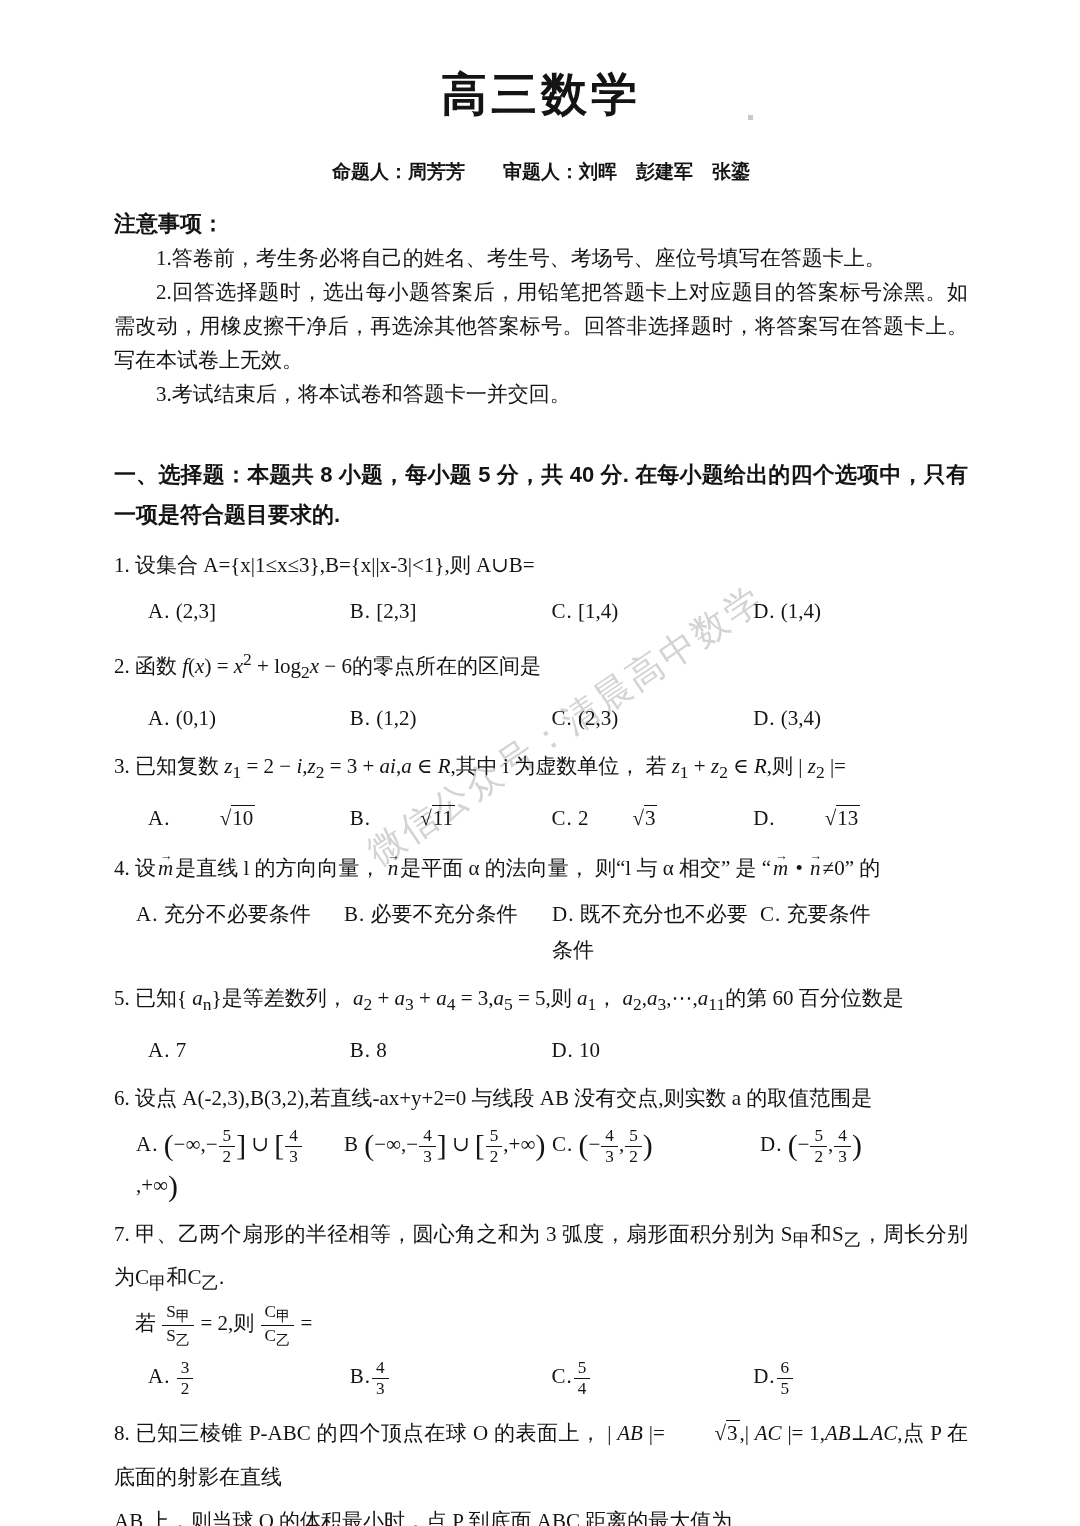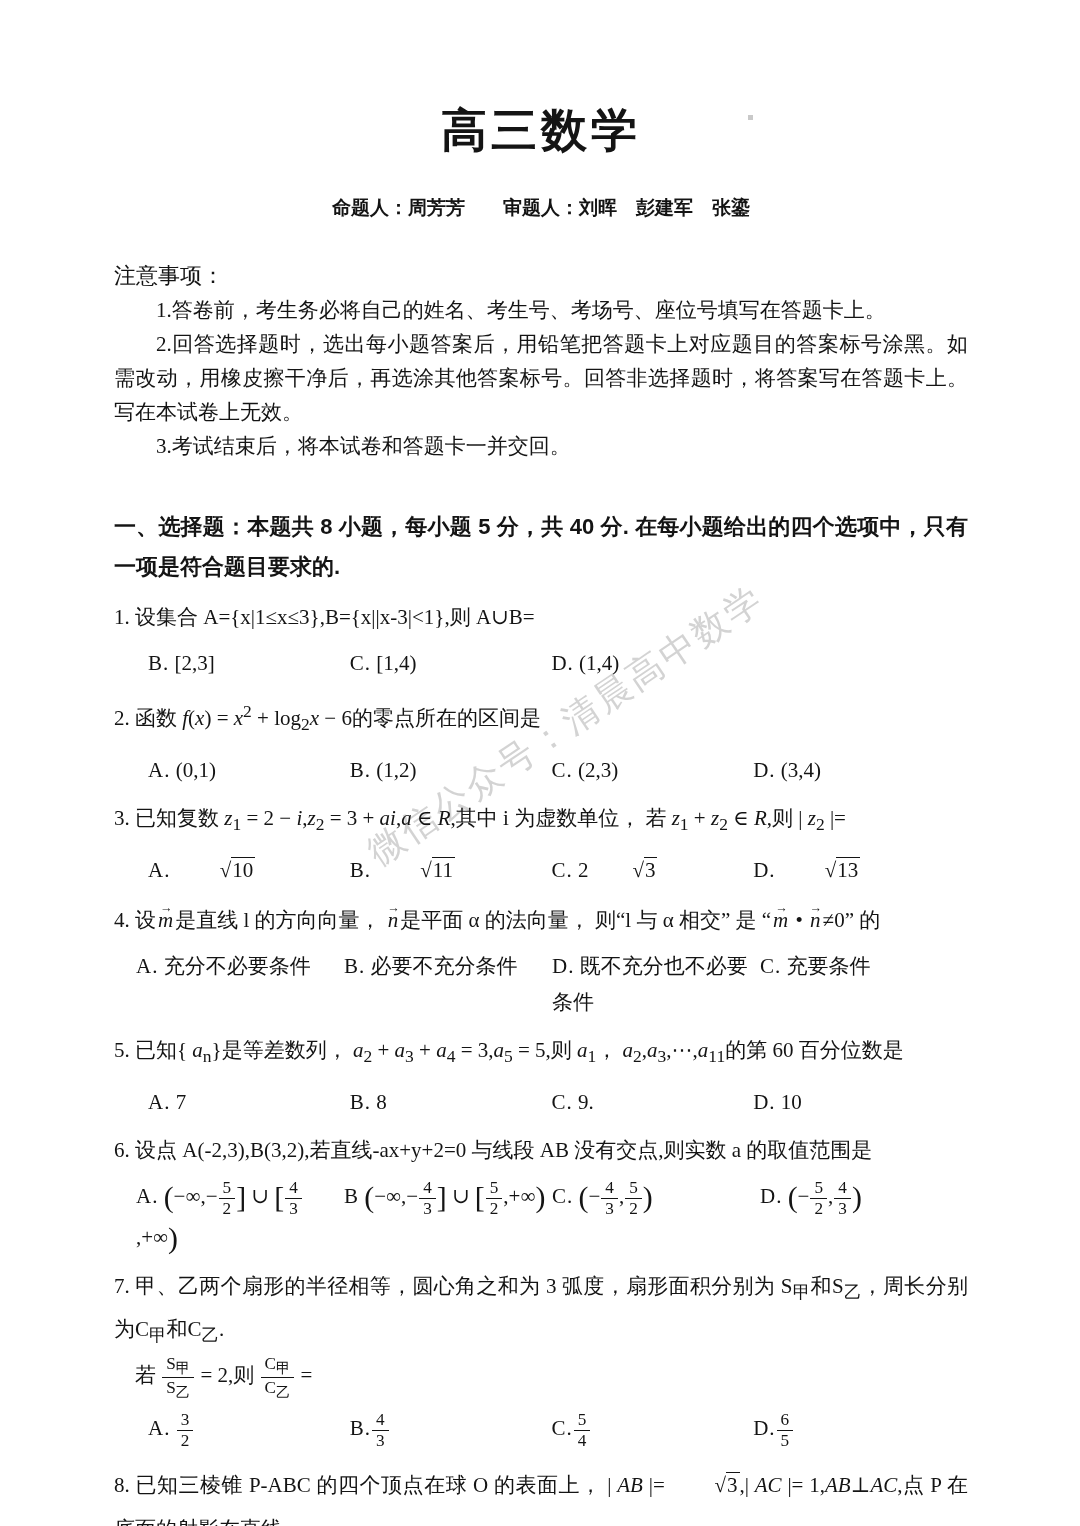--- a/index.html
+++ b/index.html
@@ -13,29 +13,29 @@
     transform:rotate(-34deg);transform-origin:left center;
     font-size:36px;letter-spacing:3px;white-space:nowrap;
     color:rgba(168,168,168,0.50);
     font-family:"Liberation Sans","DejaVu Sans",sans-serif;
     pointer-events:none;z-index:0;
   }
   .page-dot{position:absolute;left:748px;top:115px;width:5px;height:5px;background:#c9c9c9;}
   .content{position:relative;z-index:1;padding:0 112px 0 114px;}
   .title{
     text-align:center;font-size:46px;font-weight:900;letter-spacing:4px;
-    padding-top:104px;line-height:1.15;
+    padding-top:68px;line-height:1.15;
     font-family:"Liberation Sans","DejaVu Sans",sans-serif;
   }
   .authors{
     text-align:center;font-size:19px;font-weight:700;margin-top:38px;
     font-family:"Liberation Sans","DejaVu Sans",sans-serif;
   }
   .notice-title{
-    font-size:22px;font-weight:400;margin-top:38px;line-height:34px;
+    font-size:22px;font-weight:700;margin-top:22px;line-height:34px;
     font-family:"Liberation Sans","DejaVu Sans",sans-serif;
   }
   .note{font-size:21px;line-height:34px;margin:0;text-indent:2em;text-align:justify;}
   .section-heading{
     font-size:22px;font-weight:700;line-height:40px;margin-top:44px;text-align:justify;
     font-family:"Liberation Sans","DejaVu Sans",sans-serif;
   }
   .question{margin-top:12px;}
   .stem{font-size:21px;line-height:37px;text-align:justify;}
   .stem.loose{line-height:44px;}
@@ -65,20 +65,21 @@
   <div class="authors">命题人：周芳芳　　审题人：刘晖　彭建军　张鎏</div>
   <div class="notice-title">注意事项：</div>
   <p class="note">1.答卷前，考生务必将自己的姓名、考生号、考场号、座位号填写在答题卡上。</p>
   <p class="note">2.回答选择题时，选出每小题答案后，用铅笔把答题卡上对应题目的答案标号涂黑。如需改动，用橡皮擦干净后，再选涂其他答案标号。回答非选择题时，将答案写在答题卡上。写在本试卷上无效。</p>
   <p class="note">3.考试结束后，将本试卷和答题卡一并交回。</p>
   <div class="section-heading">一、选择题：本题共 8 小题，每小题 5 分，共 40 分. 在每小题给出的四个选项中，只有一项是符合题目要求的.</div>
   <div>
       <div class="question">
         <div class="stem">1. 设集合 A={x|1≤x≤3},B={x||x-3|&lt;1},则 A∪B=</div>
         <div class="options row">
+          <div class="option"><span class="olabel">A.</span> (2,3]</div>
           <div class="option"><span class="olabel">B.</span> [2,3]</div>
           <div class="option"><span class="olabel">C.</span> [1,4)</div>
           <div class="option"><span class="olabel">D.</span> (1,4)</div>
         </div>
       </div>
       <div class="question">
         <div class="stem">2. 函数 <i>f</i>(<i>x</i>) = <i>x</i><sup>2</sup> + log<sub>2</sub><i>x</i> − 6的零点所在的区间是</div>
         <div class="options row">
           <div class="option"><span class="olabel">A.</span> (0,1)</div>
           <div class="option"><span class="olabel">B.</span> (1,2)</div>
@@ -102,21 +103,20 @@
           <div class="option"><span class="olabel">B.</span> 必要不充分条件</div>
           <div class="option"><span class="olabel">D.</span> 既不充分也不必要条件</div>
           <div class="option"><span class="olabel">C.</span> 充要条件</div>
         </div>
       </div>
       <div class="question">
         <div class="stem">5. 已知{ <i>a</i><sub>n</sub>}是等差数列， <i>a</i><sub>2</sub> + <i>a</i><sub>3</sub> + <i>a</i><sub>4</sub> = 3,<i>a</i><sub>5</sub> = 5,则 <i>a</i><sub>1</sub>， <i>a</i><sub>2</sub>,<i>a</i><sub>3</sub>,⋯,<i>a</i><sub>11</sub>的第 60 百分位数是</div>
         <div class="options row">
           <div class="option"><span class="olabel">A.</span> 7</div>
           <div class="option"><span class="olabel">B.</span> 8</div>
-          <div class="option"><span class="olabel">C.</span> 9.</div>
           <div class="option"><span class="olabel">D.</span> 10</div>
         </div>
       </div>
       <div class="question">
         <div class="stem">6. 设点 A(-2,3),B(3,2),若直线-ax+y+2=0 与线段 AB 没有交点,则实数 a 的取值范围是</div>
         <div class="options grid">
           <div class="option"><span class="olabel">A.</span> <span class="bp">(</span>−∞,−<span class="frac"><span class="num">5</span><span class="den">2</span></span><span class="bp">]</span> ∪ <span class="bp">[</span><span class="frac"><span class="num">4</span><span class="den">3</span></span>,+∞<span class="bp">)</span></div>
           <div class="option"><span class="olabel">B</span> <span class="bp">(</span>−∞,−<span class="frac"><span class="num">4</span><span class="den">3</span></span><span class="bp">]</span> ∪ <span class="bp">[</span><span class="frac"><span class="num">5</span><span class="den">2</span></span>,+∞<span class="bp">)</span></div>
           <div class="option"><span class="olabel">C.</span> <span class="bp">(</span>−<span class="frac"><span class="num">4</span><span class="den">3</span></span>,<span class="frac"><span class="num">5</span><span class="den">2</span></span><span class="bp">)</span></div>
           <div class="option"><span class="olabel">D.</span> <span class="bp">(</span>−<span class="frac"><span class="num">5</span><span class="den">2</span></span>,<span class="frac"><span class="num">4</span><span class="den">3</span></span><span class="bp">)</span></div>

